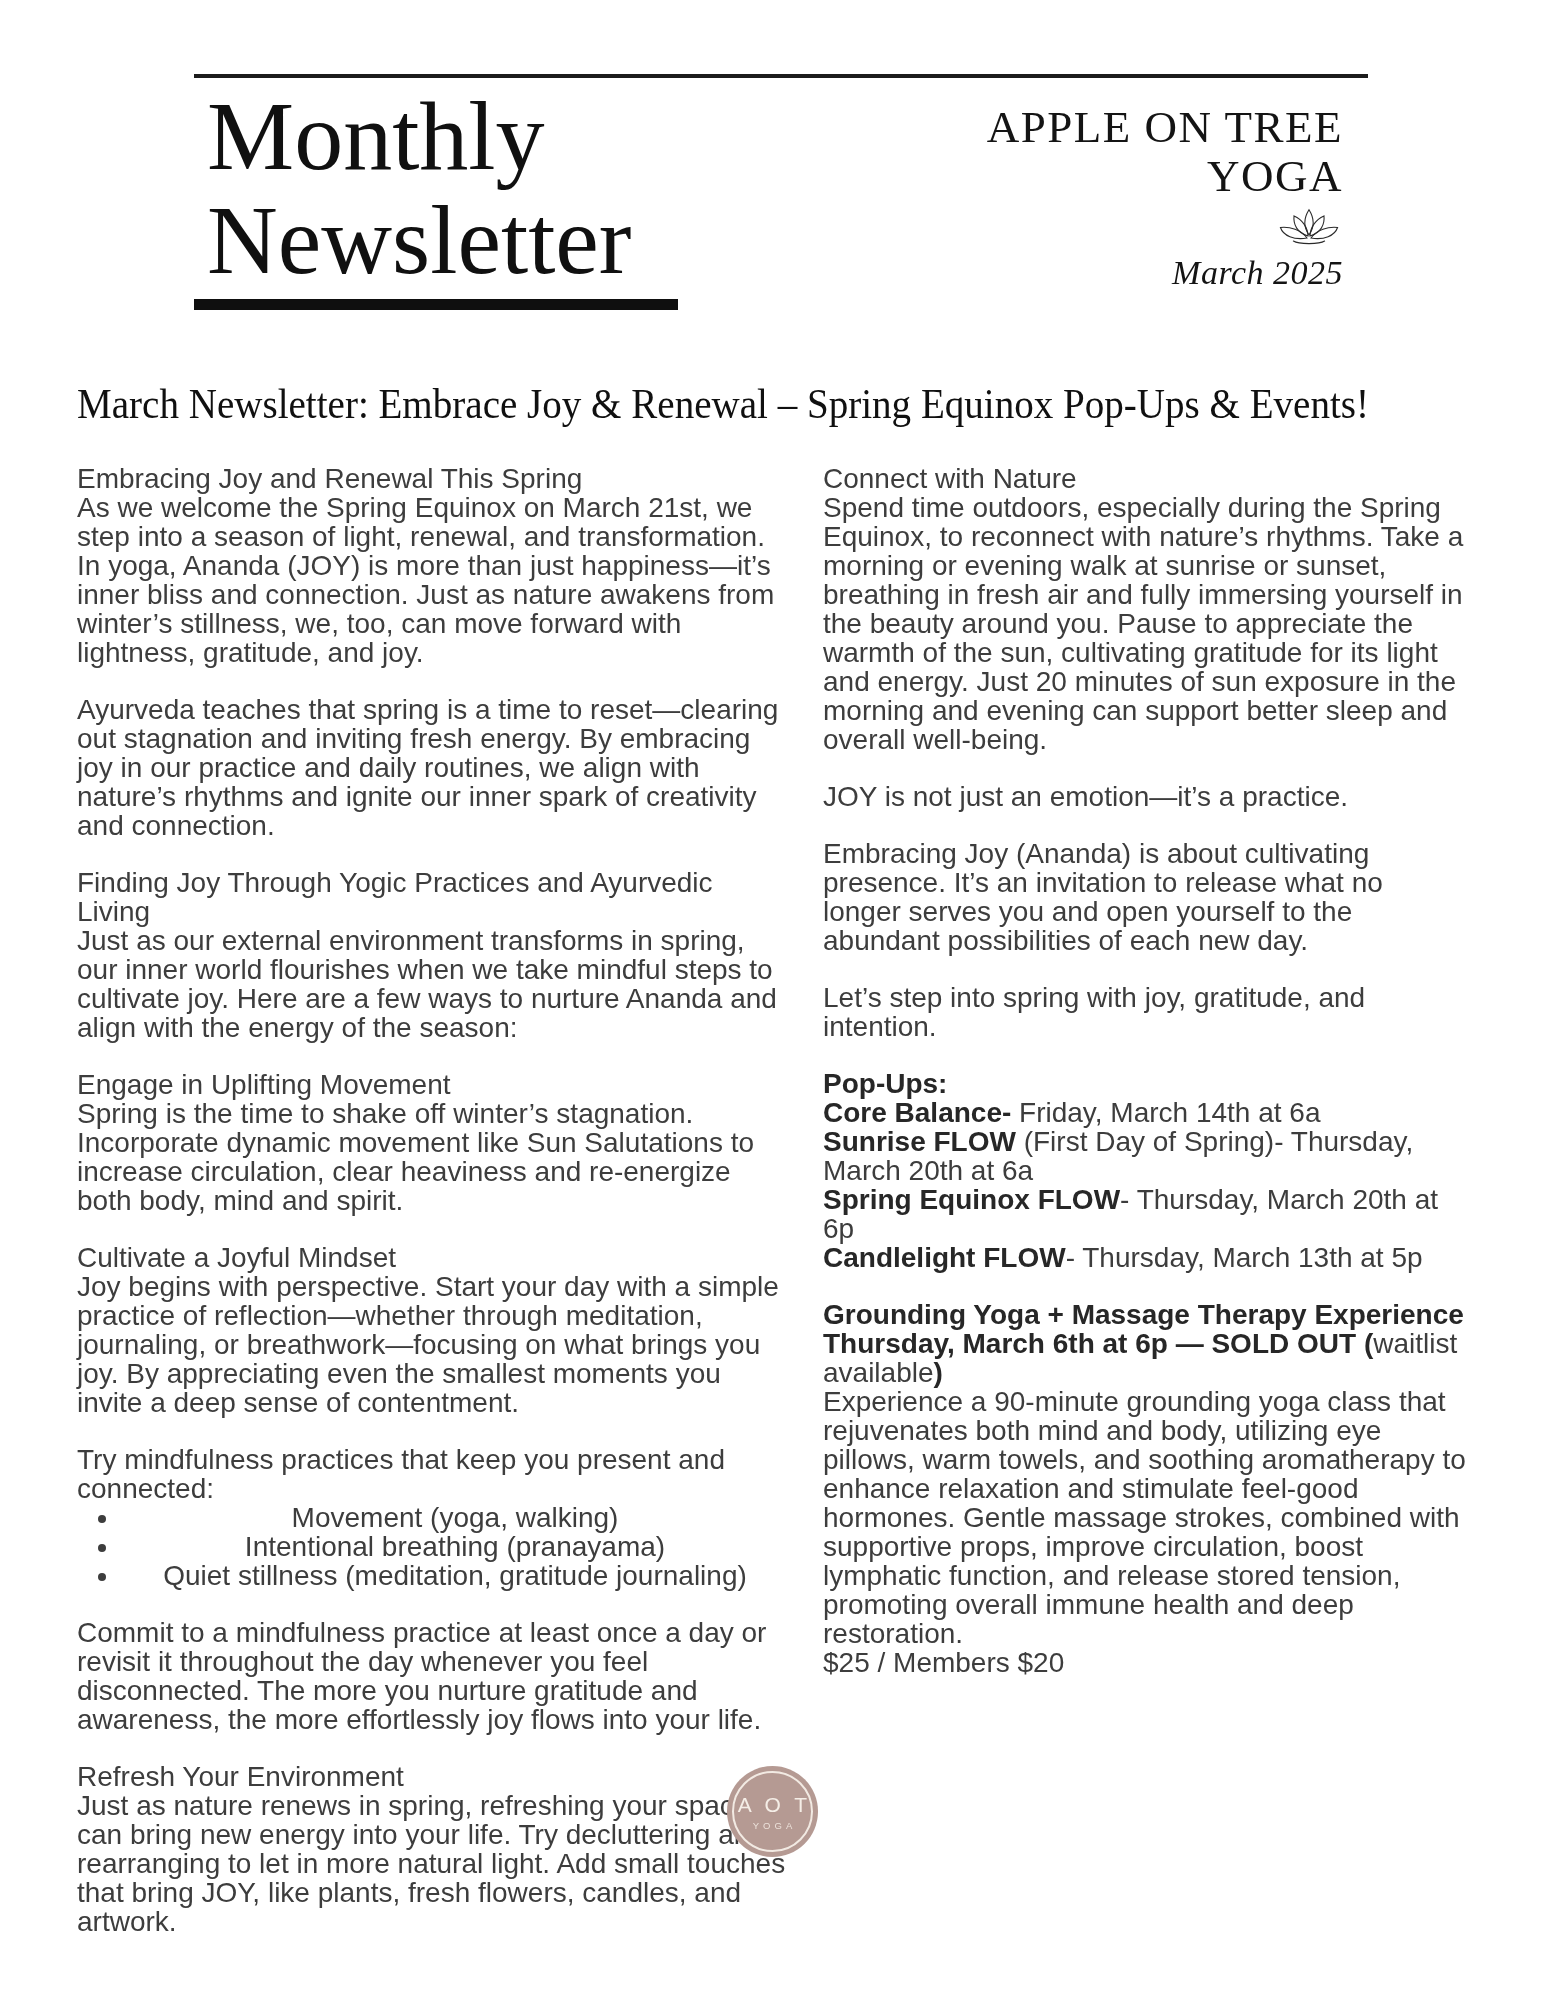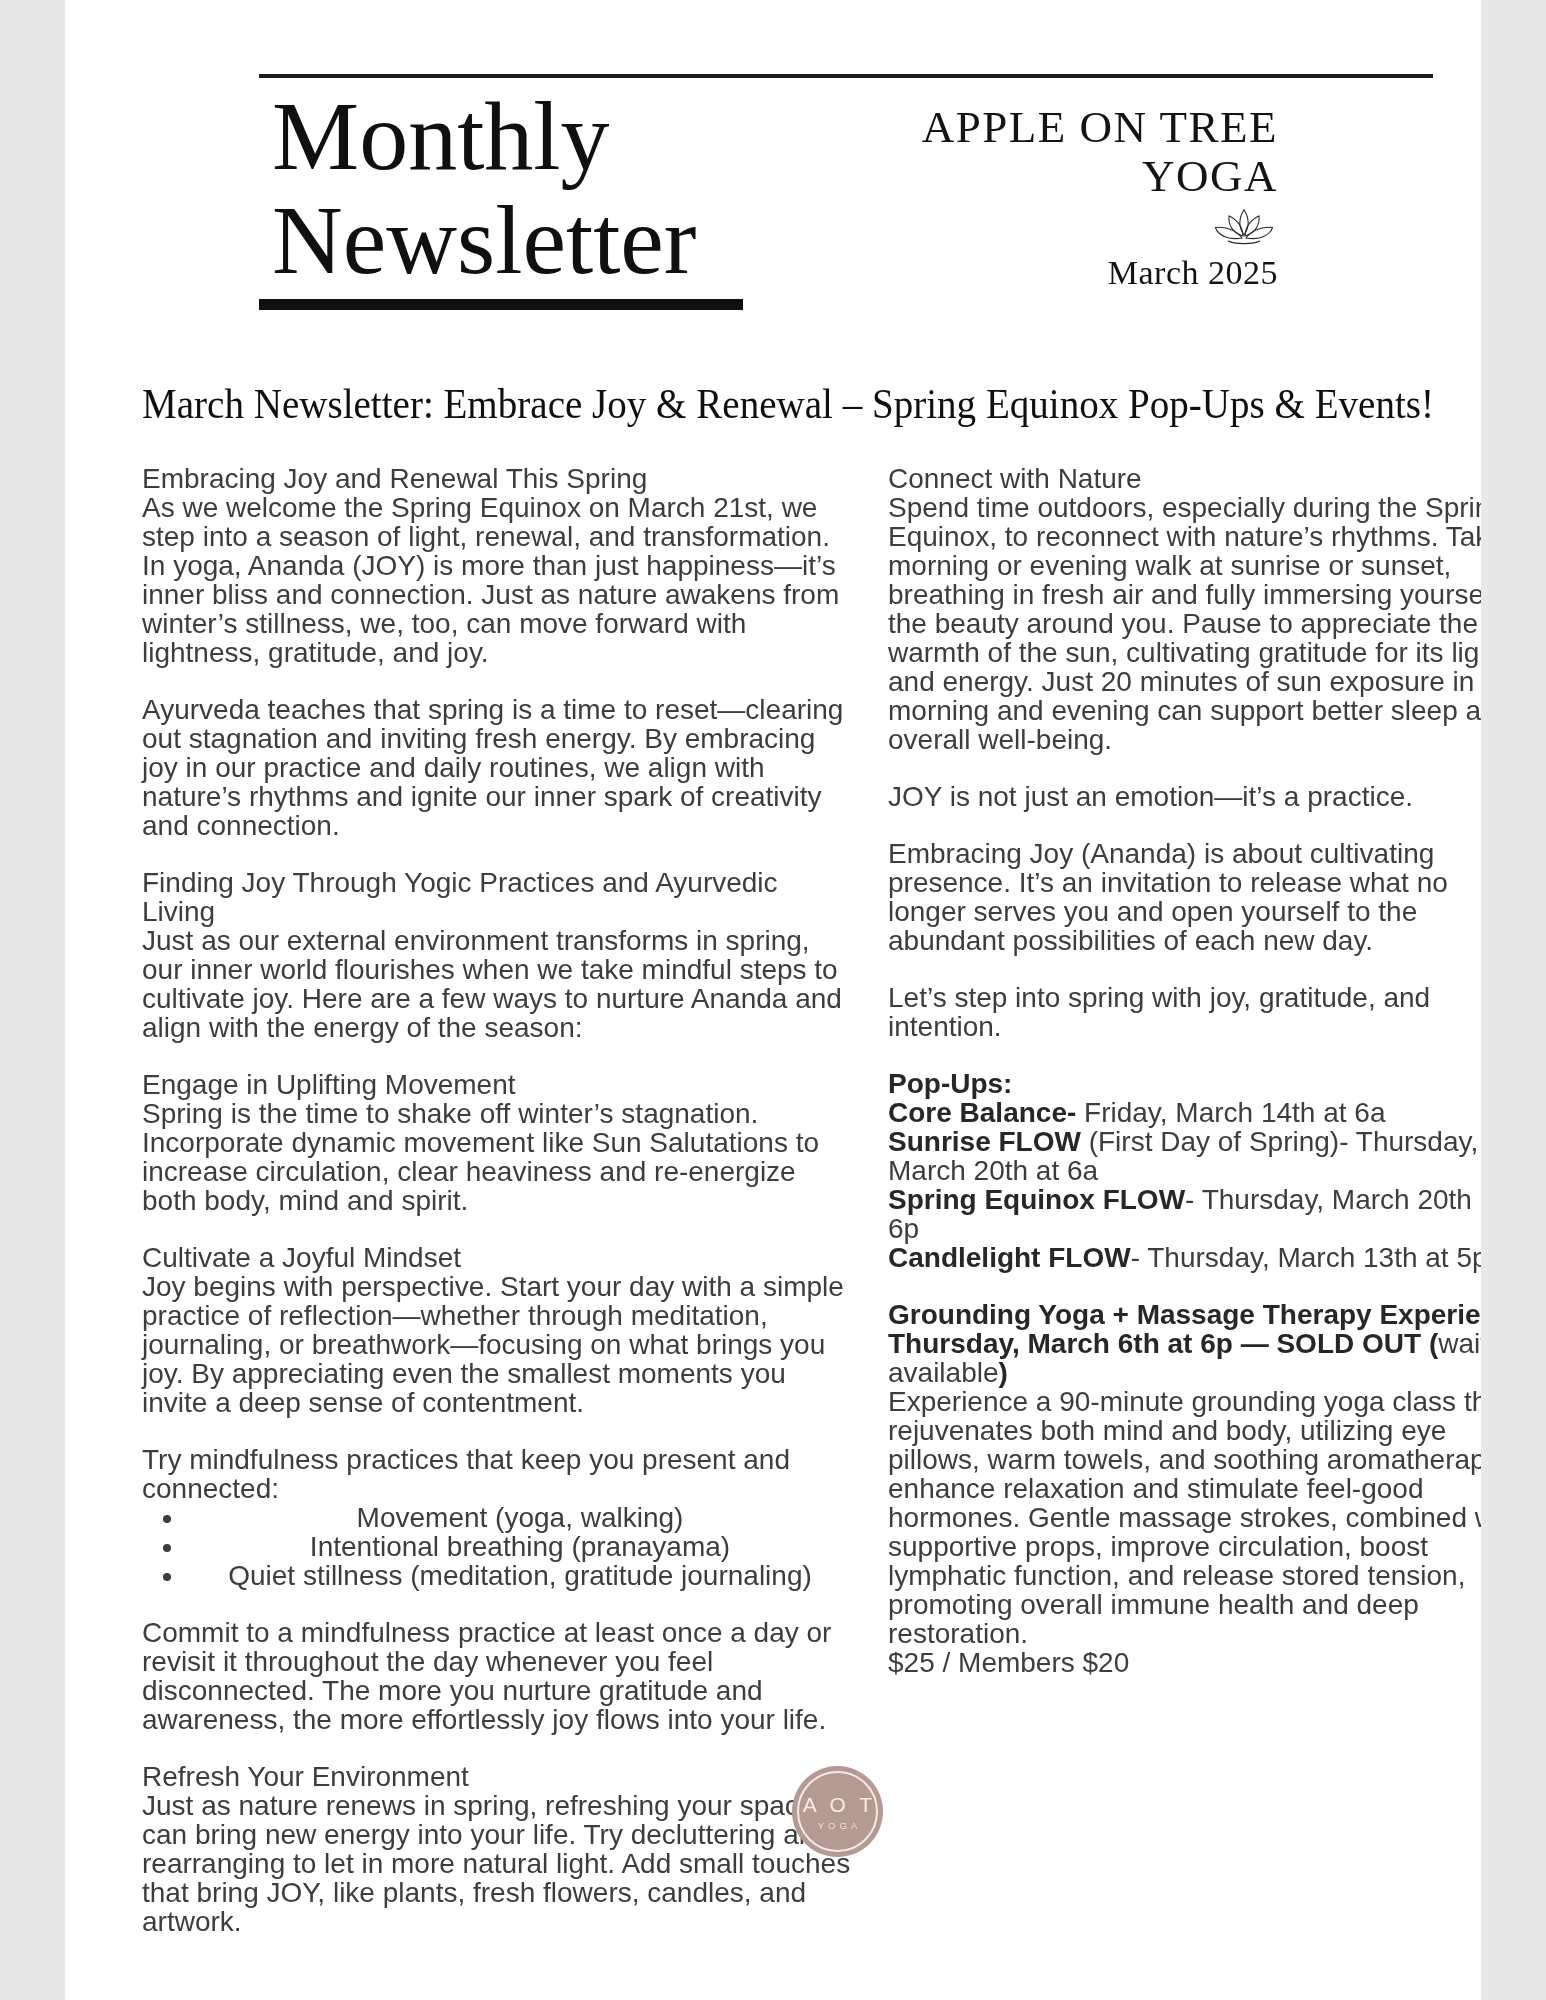--- a/index.html
+++ b/index.html
@@ -1,37 +1,37 @@
 <!DOCTYPE html>
 <html><head>
 <meta charset="utf-8">
 <style>
   html,body{margin:0;padding:0;background:#e8e8e8;}
   .page{
-    position:relative;width:1416px;height:2000px;margin:0 auto;
+    position:relative;width:1546px;height:2000px;margin:0 auto;
     background:#ffffff;overflow:hidden;
     font-family:"Liberation Sans","DejaVu Sans",sans-serif;
     color:#3d3d3d;
   }
   .abs{position:absolute;}
   
   .top-rule{left:194px;top:74px;width:1174px;height:4px;background:#1c1c1c;}
   .masthead{
     left:207px;top:84px;
     font-family:"Liberation Serif","DejaVu Serif",serif;
     font-size:98px;line-height:104px;color:#101010;
   }
   .title-underline{left:194px;top:299px;width:484px;height:11px;background:#0f0f0f;}
   .brand{
     right:203px;top:103px;text-align:right;
     font-family:"Liberation Serif","DejaVu Serif",serif;color:#141414;
   }
   .brand-name{font-size:45px;line-height:49px;letter-spacing:1.5px;}
   .lotus{display:block;margin:6px 0 0 auto;width:68px;height:45px;}
-  .issue-date{font-size:34px;line-height:38px;margin-top:2px;letter-spacing:0.5px;}
+  .issue-date{font-size:34px;line-height:38px;margin-top:2px;letter-spacing:0.5px;font-style:italic;}
   
   .headline{
     left:77px;top:379px;
     font-family:"Liberation Serif","DejaVu Serif",serif;
     font-size:42px;line-height:50px;color:#101010;
     white-space:nowrap;transform:scaleX(0.93);transform-origin:left top;
   }
   
   .columns{
     left:77px;top:464px;width:1391px;

